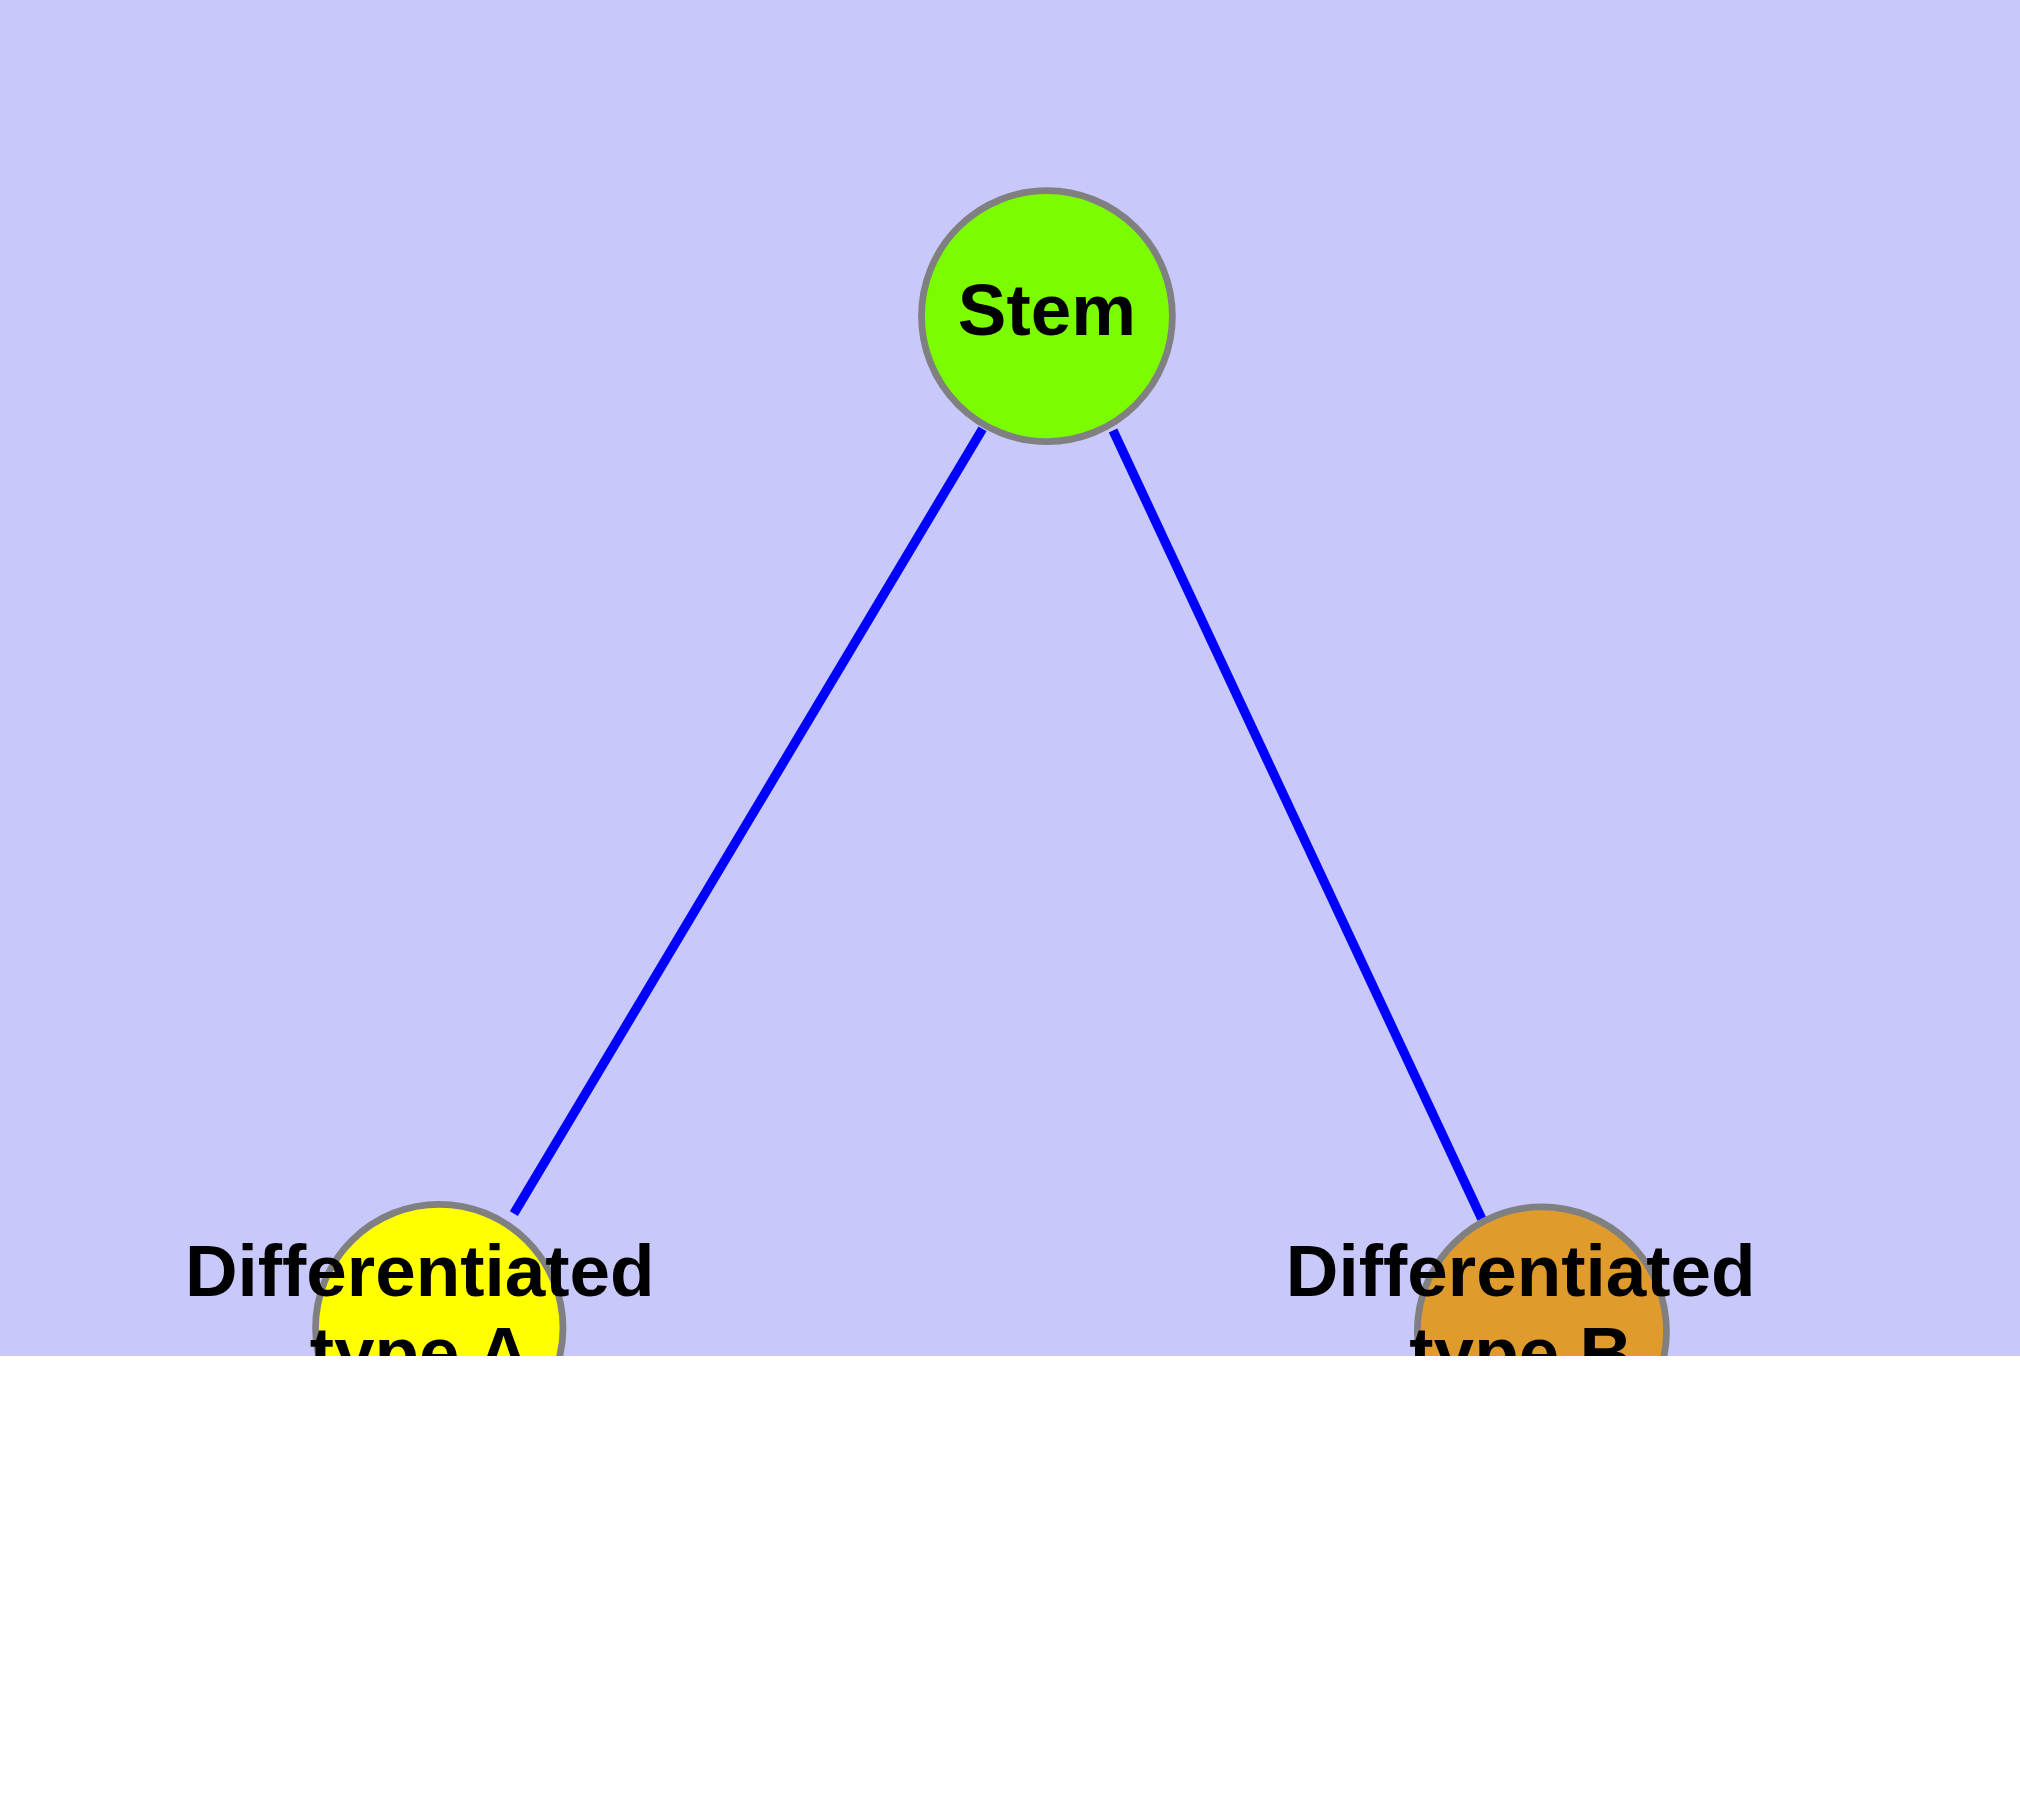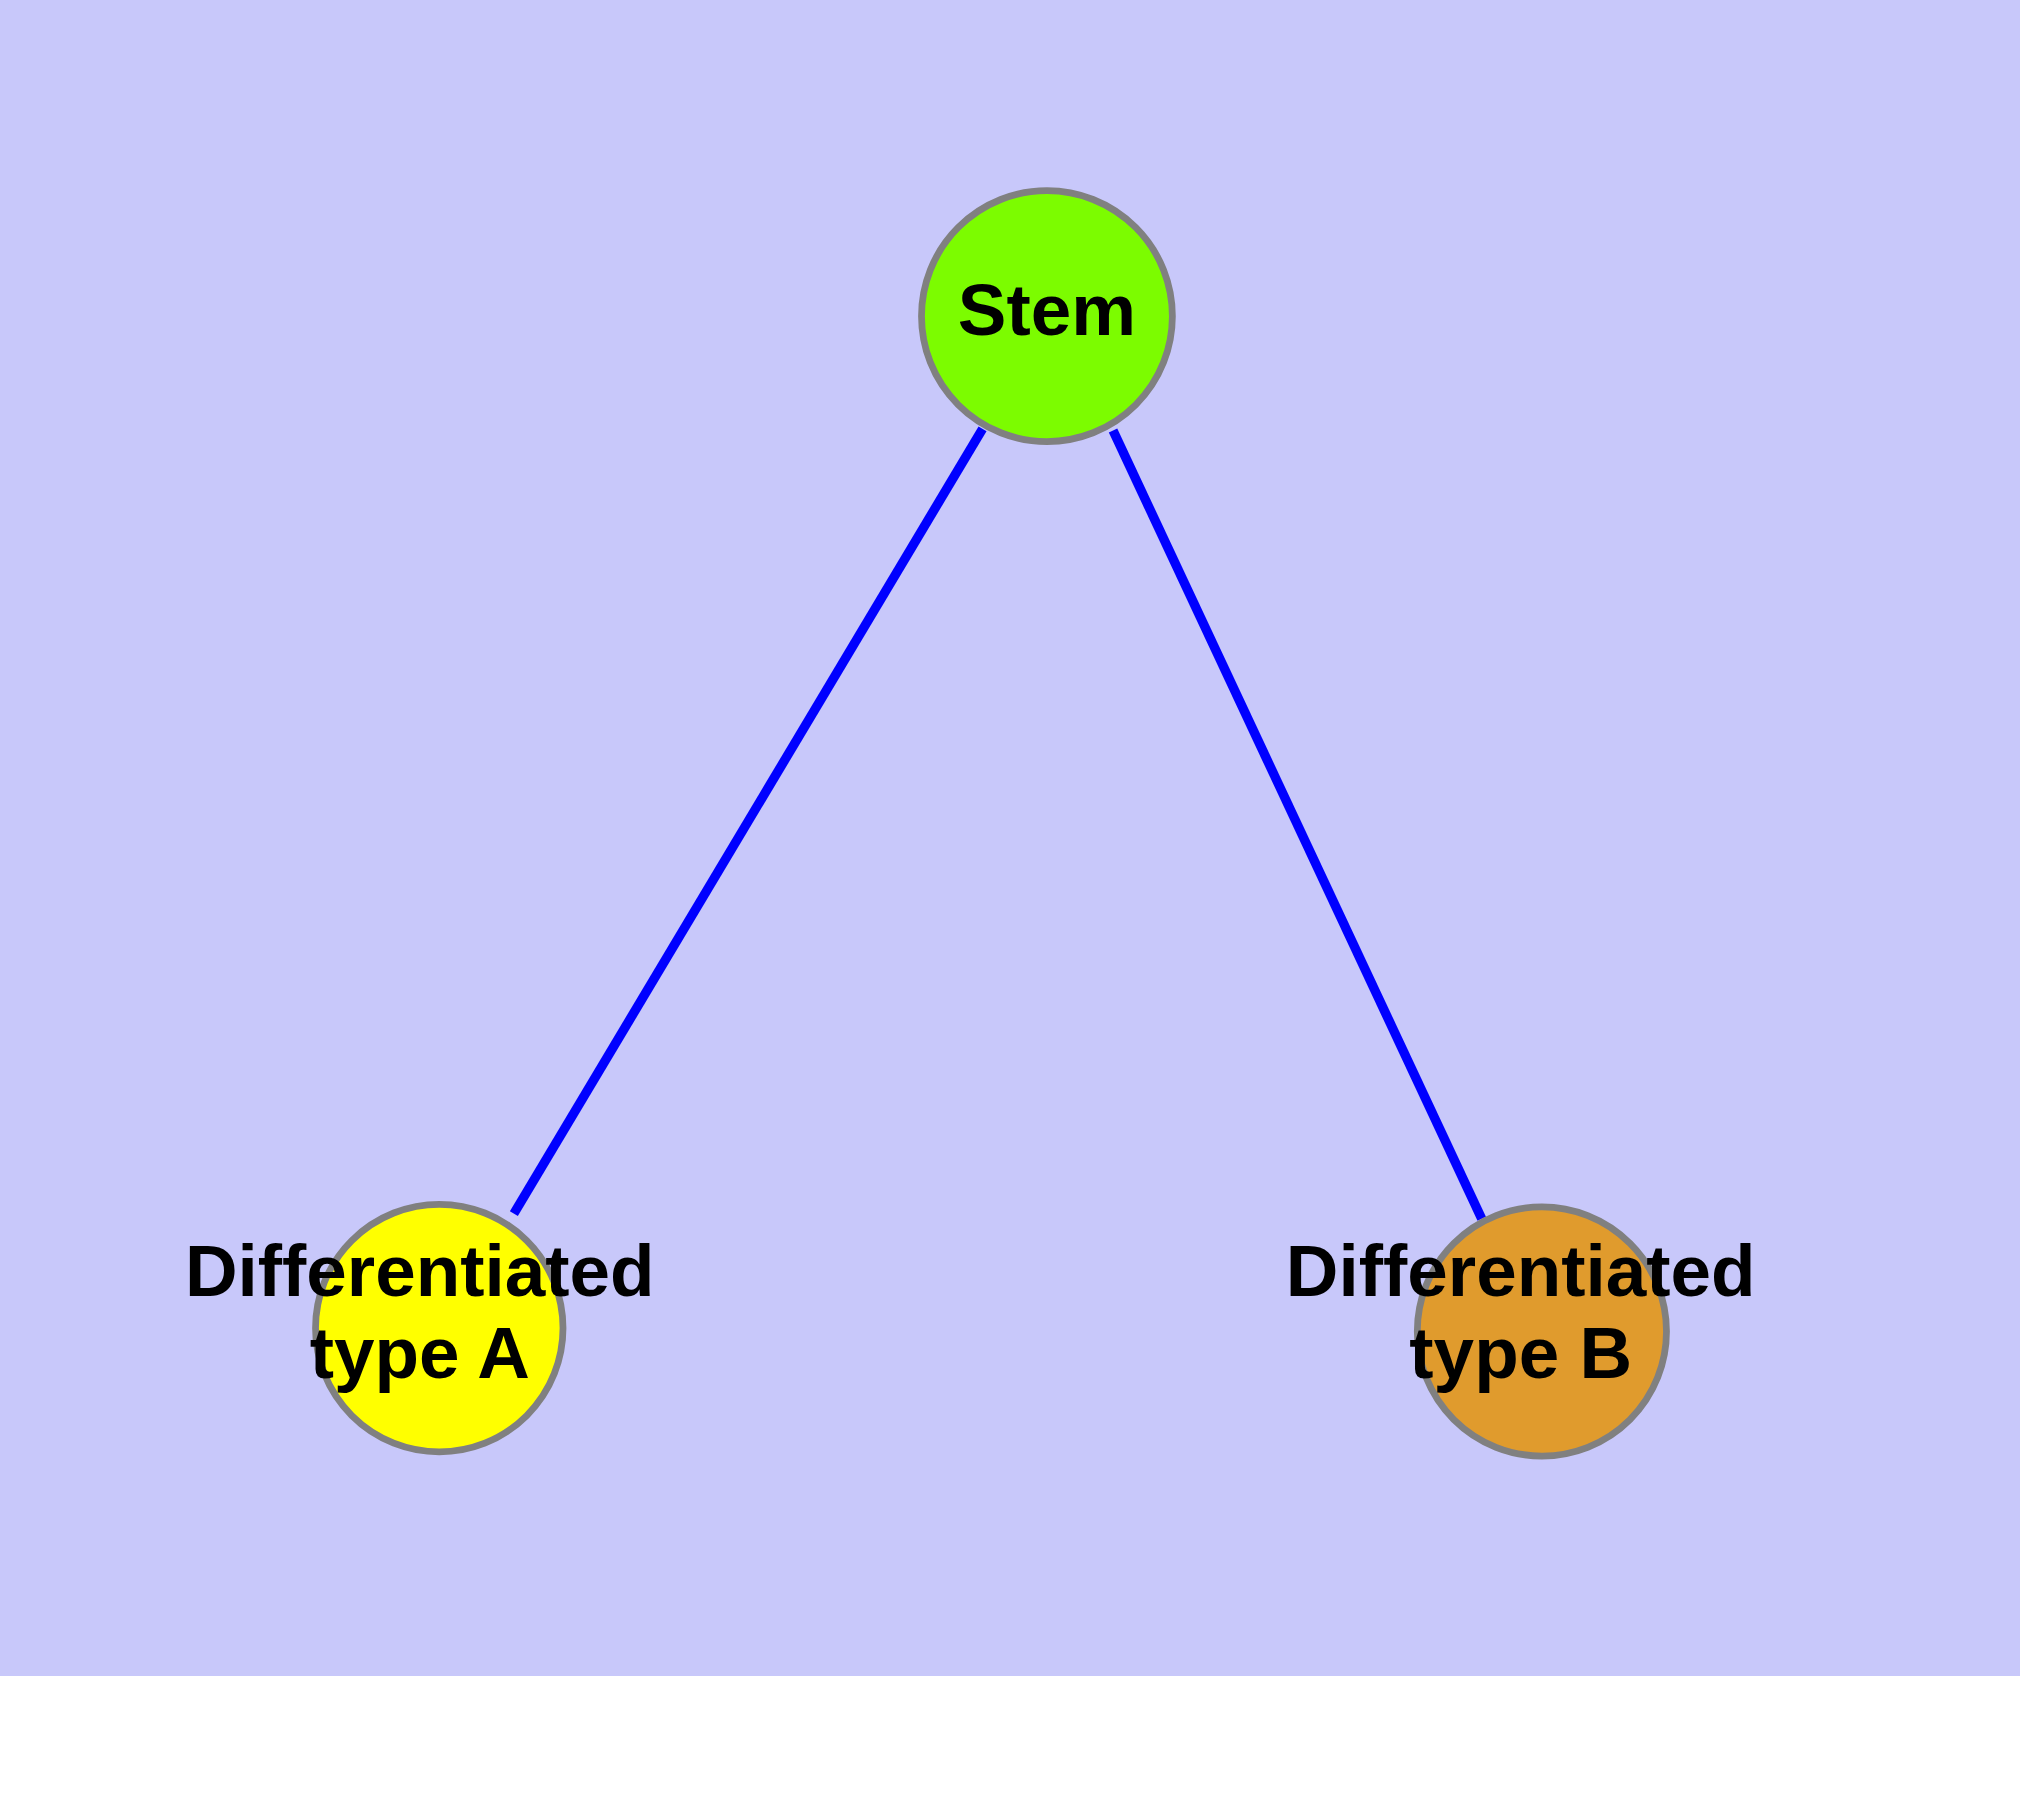--- a/index.html
+++ b/index.html
@@ -27,21 +27,21 @@
     font-family: "Liberation Sans", sans-serif;
     font-weight: bold;
     fill: #000000;
     dominant-baseline: middle;
     text-anchor: middle;
   }
 </style>
 </head>
 <body>
 
-<div id="canvas" style="width: 2021px; height: 1676px; background: rgb(200, 200, 250);">
+<div id="canvas" style="width: 2021px; height: 1356px; background: rgb(200, 200, 250);">
   <svg id="graph-svg" viewBox="0 0 2384 2138" preserveAspectRatio="xMidYMid meet" xmlns="http://www.w3.org/2000/svg" style="width: 2021px; height: 1812px;">
     <rect id="bg-rect" x="0" y="0" width="2384" height="2138" fill="#c8c8fa"></rect>
     <g id="edge-layer">
         <line x1="1159" y1="506" x2="606" y2="1432" stroke="#0000ff" stroke-width="11" stroke-linecap="butt"></line>
         <line x1="1313" y1="508" x2="1748" y2="1438" stroke="#0000ff" stroke-width="11" stroke-linecap="butt"></line>
       </g>
     <g id="node-layer">
         <circle cx="1235" cy="373" r="148" fill="#7cfc00" stroke="#808080" stroke-width="8"></circle>
         <circle cx="518" cy="1567" r="146" fill="#ffff00" stroke="#808080" stroke-width="8"></circle>
         <circle cx="1819" cy="1571" r="147" fill="#e09b2d" stroke="#808080" stroke-width="8"></circle>

